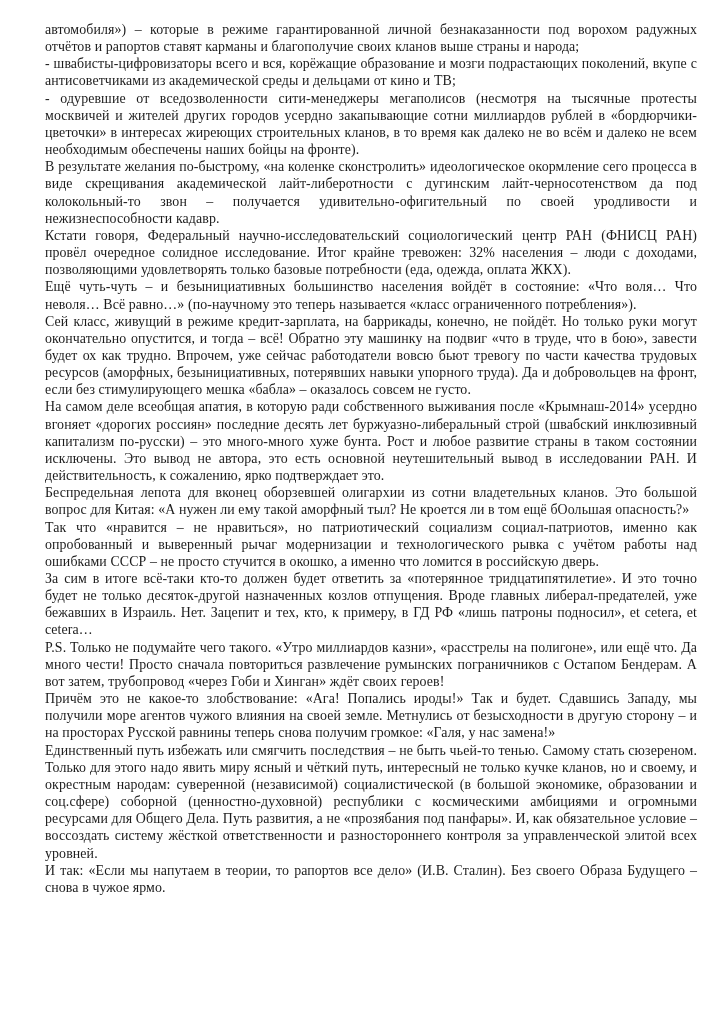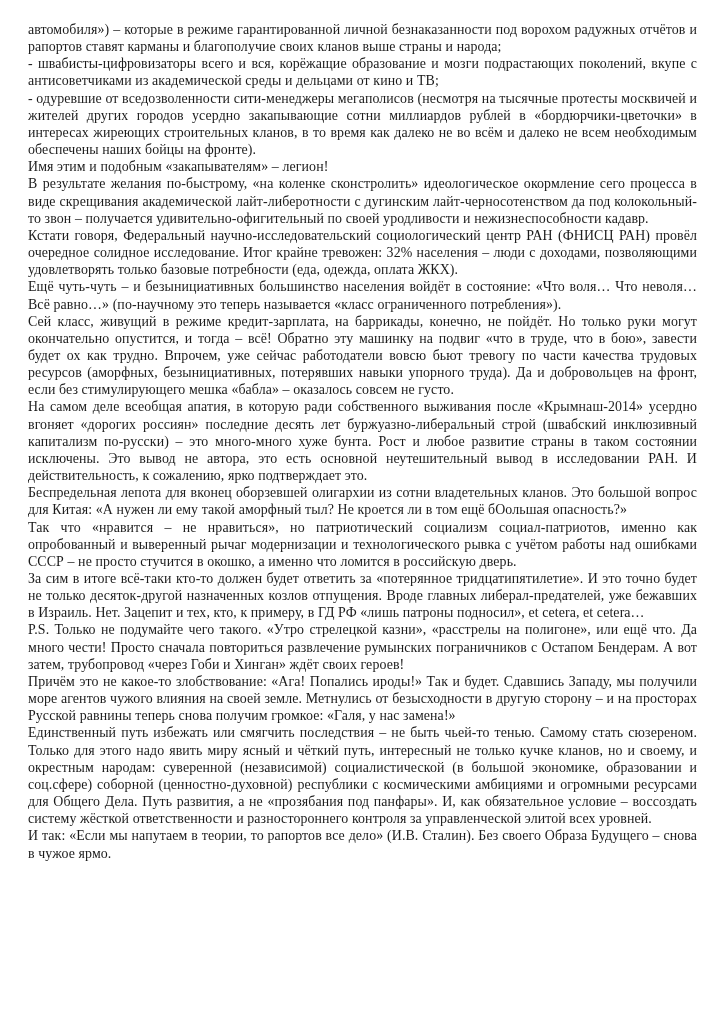--- a/index.html
+++ b/index.html
@@ -9,21 +9,21 @@
   }
   body {
     width: 724px;
     height: 1024px;
     overflow: hidden;
   }
   .page {
     box-sizing: border-box;
     width: 724px;
     height: 1024px;
-    padding: 21px 27px 0 28px;
+    padding: 21px 27px 0 45px;
     background: #ffffff;
   }
   .page p {
     margin: 0;
     padding: 0;
     font-family: "Liberation Serif", "DejaVu Serif", serif;
     font-size: 13.9px;
     line-height: 17.15px;
     font-weight: 400;
     color: #1b1b1b;
@@ -32,26 +32,25 @@
     letter-spacing: 0.1px;
   }
 </style>
 </head>
 <body>
 
 <div class="page">
   <p>автомобиля») – которые в режиме гарантированной личной безнаказанности под ворохом радужных отчётов и рапортов ставят карманы и благополучие своих кланов выше страны и народа;</p>
   <p>- швабисты-цифровизаторы всего и вся, корёжащие образование и мозги подрастающих поколений, вкупе с антисоветчиками из академической среды и дельцами от кино и ТВ;</p>
   <p>- одуревшие от вседозволенности сити-менеджеры мегаполисов (несмотря на тысячные протесты москвичей и жителей других городов усердно закапывающие сотни миллиардов рублей в «бордюрчики-цветочки» в интересах жиреющих строительных кланов, в то время как далеко не во всём и далеко не всем необходимым обеспечены наших бойцы на фронте).</p>
-  <p>Имя этим и подобным «закапывателям» – легион!</p>
   <p>В результате желания по-быстрому, «на коленке сконстролить» идеологическое окормление сего процесса в виде скрещивания академической лайт-либеротности с дугинским лайт-черносотенством да под колокольный-то звон – получается удивительно-офигительный по своей уродливости и нежизнеспособности кадавр.</p>
   <p>Кстати говоря, Федеральный научно-исследовательский социологический центр РАН (ФНИСЦ РАН) провёл очередное солидное исследование. Итог крайне тревожен: 32% населения – люди с доходами, позволяющими удовлетворять только базовые потребности (еда, одежда, оплата ЖКХ).</p>
   <p>Ещё чуть-чуть – и безынициативных большинство населения войдёт в состояние: «Что воля… Что неволя… Всё равно…» (по-научному это теперь называется «класс ограниченного потребления»).</p>
   <p>Сей класс, живущий в режиме кредит-зарплата, на баррикады, конечно, не пойдёт. Но только  руки могут окончательно опустится, и тогда – всё! Обратно эту машинку на подвиг «что в труде, что в бою», завести будет ох как трудно. Впрочем, уже сейчас работодатели вовсю бьют тревогу по части качества трудовых ресурсов (аморфных, безынициативных, потерявших навыки упорного труда). Да и добровольцев на фронт, если без стимулирующего мешка «бабла» – оказалось совсем не густо.</p>
   <p>На самом деле всеобщая апатия, в которую ради собственного выживания после «Крымнаш-2014» усердно вгоняет «дорогих россиян» последние десять лет буржуазно-либеральный строй (швабский инклюзивный капитализм по-русски) – это много-много хуже бунта. Рост и любое развитие страны в таком состоянии исключены. Это вывод не автора, это есть основной неутешительный вывод в исследовании РАН. И действительность, к сожалению, ярко подтверждает это.</p>
   <p>Беспредельная лепота для вконец оборзевшей олигархии из сотни владетельных кланов. Это большой вопрос для Китая: «А нужен ли ему такой аморфный тыл? Не кроется ли в том ещё бОольшая опасность?»</p>
   <p>Так что «нравится – не нравиться», но патриотический социализм социал-патриотов, именно как опробованный и выверенный рычаг модернизации и технологического рывка с учётом работы над ошибками СССР – не просто стучится в окошко, а именно что ломится в российскую дверь.</p>
   <p>За сим в итоге всё-таки кто-то должен будет ответить за «потерянное тридцатипятилетие». И это точно будет не только десяток-другой назначенных козлов отпущения. Вроде главных либерал-предателей, уже бежавших в Израиль. Нет. Зацепит и тех, кто, к примеру, в ГД РФ «лишь патроны подносил», et cetera, et cetera…</p>
-  <p>P.S. Только не подумайте чего такого. «Утро стрелецкой казни», «расстрелы на полигоне», или ещё что. Да много чести! Просто сначала повториться развлечение румынских пограничников с Остапом Бендерам. А вот затем, трубопровод «через Гоби и Хинган» ждёт своих героев!</p>
+  <p>P.S. Только не подумайте чего такого. «Утро миллиардов казни», «расстрелы на полигоне», или ещё что. Да много чести! Просто сначала повториться развлечение румынских пограничников с Остапом Бендерам. А вот затем, трубопровод «через Гоби и Хинган» ждёт своих героев!</p>
   <p>Причём это не какое-то злобствование: «Ага! Попались ироды!» Так и будет. Сдавшись Западу, мы получили море агентов чужого влияния на своей земле. Метнулись от безысходности в другую сторону – и на просторах Русской равнины теперь снова получим громкое: «Галя, у нас замена!»</p>
   <p>Единственный путь избежать или смягчить последствия – не быть чьей-то тенью. Самому стать сюзереном. Только для этого надо явить миру ясный и чёткий путь, интересный не только кучке кланов, но и своему, и окрестным народам: суверенной (независимой) социалистической (в большой экономике, образовании и соц.сфере) соборной (ценностно-духовной) республики с космическими амбициями и огромными ресурсами для Общего Дела. Путь развития, а не «прозябания под панфары». И, как обязательное условие – воссоздать систему жёсткой ответственности и разностороннего контроля за управленческой элитой всех уровней.</p>
   <p>И так: «Если мы напутаем в теории, то рапортов все дело» (И.В. Сталин). Без своего  Образа Будущего – снова в чужое ярмо.</p>
 </div>
 
 </body></html>

